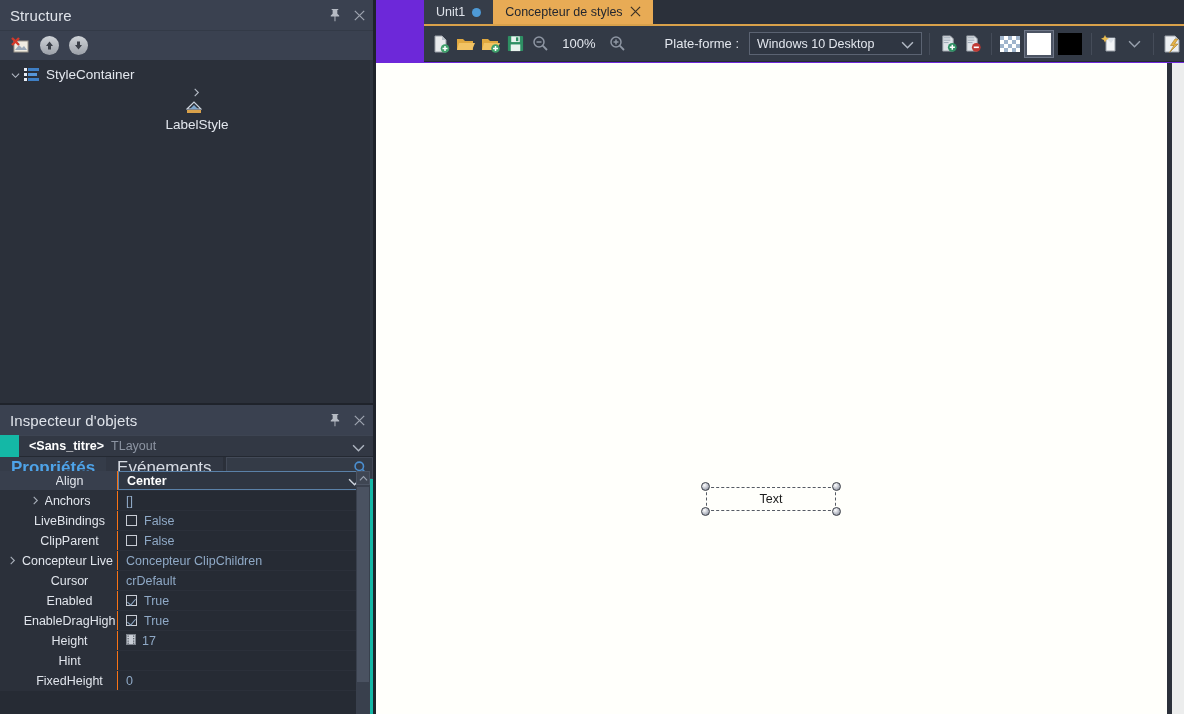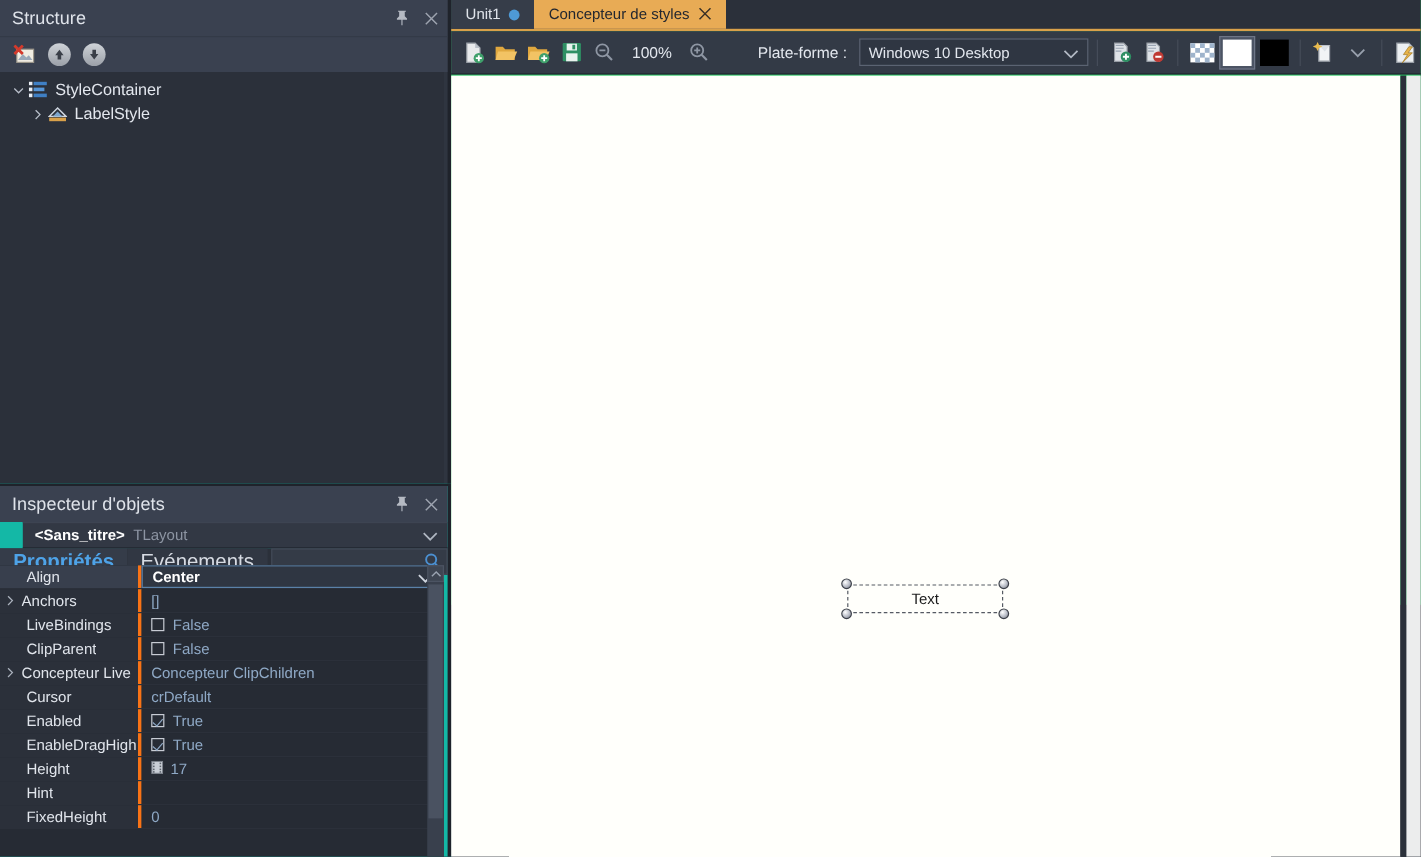--- a/index.html
+++ b/index.html
@@ -63,21 +63,21 @@
     position: absolute; left: 0; top: 60px; right: 3px; bottom: 0;
     background: #2b303a;
     padding-top: 5px;
     overflow: hidden;
   }
   .tree-row {
     display: flex; align-items: center;
     height: 20px; font-size: 13.5px; color: #e3e7ee;
     cursor: pointer; padding-left: 8px;
   }
-  .tree-row.indent { padding-left: 24px; }
+  .tree-row.indent { padding-left: 24px; flex-direction: column; }
   .chev {
     width: 14px; height: 14px; flex: 0 0 14px;
     display:flex; align-items:center; justify-content:center;
     margin-right: 2px;
   }
   .tree-icon { width: 16px; height: 14px; margin-right: 6px; flex: 0 0 16px; }
   .tree-label { line-height: 20px; }
 
   
   #inspector-panel {
@@ -136,21 +136,22 @@
     border-bottom: 1px solid #2b303a;
   }
   .prop-row.selected .prop-name { background: #383f4d; }
   .prop-name {
     width: 118px; flex: 0 0 118px;
     background: #2b303a;
     font-size: 12.5px; color: #e1e5ec;
     display: flex; align-items: center;
     padding-left: 8px;
     overflow: hidden; white-space: nowrap;
-    border-right: 3px solid #f97316;
+    border-right: 1px solid #f97316;
+    justify-content: center;
   }
   .prop-name .pchev { width: 12px; flex: 0 0 12px; margin-right: 2px; display:flex; align-items:center;}
   .prop-name .pname-text { overflow: hidden; }
   .prop-name.has-chev { padding-left: 4px; }
   .prop-name.no-chev .pname-text { margin-left: 14px; }
   .prop-value {
     flex: 1; display: flex; align-items: center;
     font-size: 12.5px; color: #8fa9c6;
     padding-left: 8px; position: relative;
     background: #262b34;
@@ -186,21 +187,22 @@
   }
   #prop-sb-thumb {
     position: absolute; top: 16px; left: 1px; width: 12px; height: 195px;
     background: #4a5261; cursor: pointer;
   }
 
   
   #designer {
     position: absolute; left: 376px; top: 0;
     width: 808px; height: 504px;
-    background: #22c55e;
+    background: #6d28d9;
+    padding-left: 48px;
   }
   #tabbar {
     height: 26px; background: #2b303a;
     display: flex; align-items: stretch;
     border-bottom: 2px solid #d9a14a;
   }
   .doc-tab {
     display: flex; align-items: center; gap: 7px;
     padding: 0 12px; font-size: 12.5px; cursor: pointer;
   }

